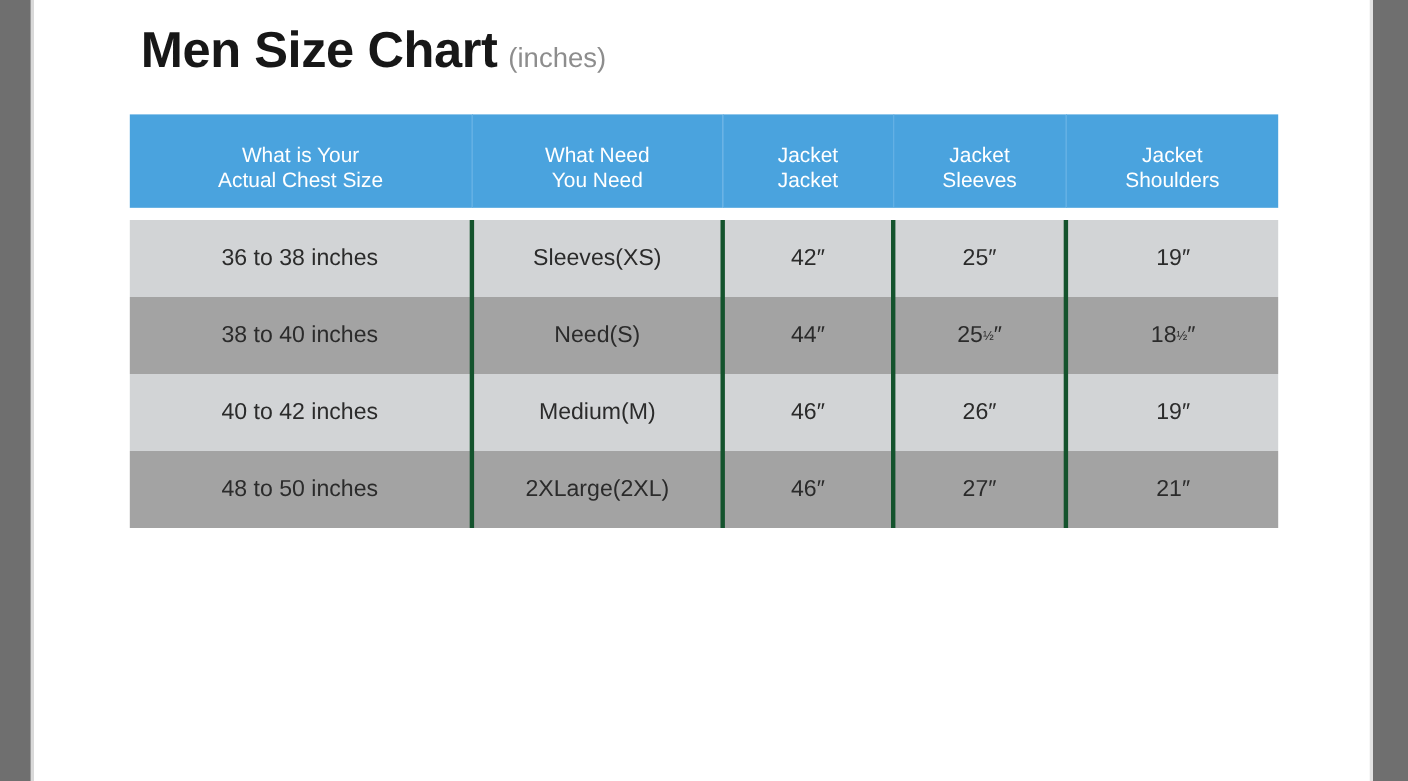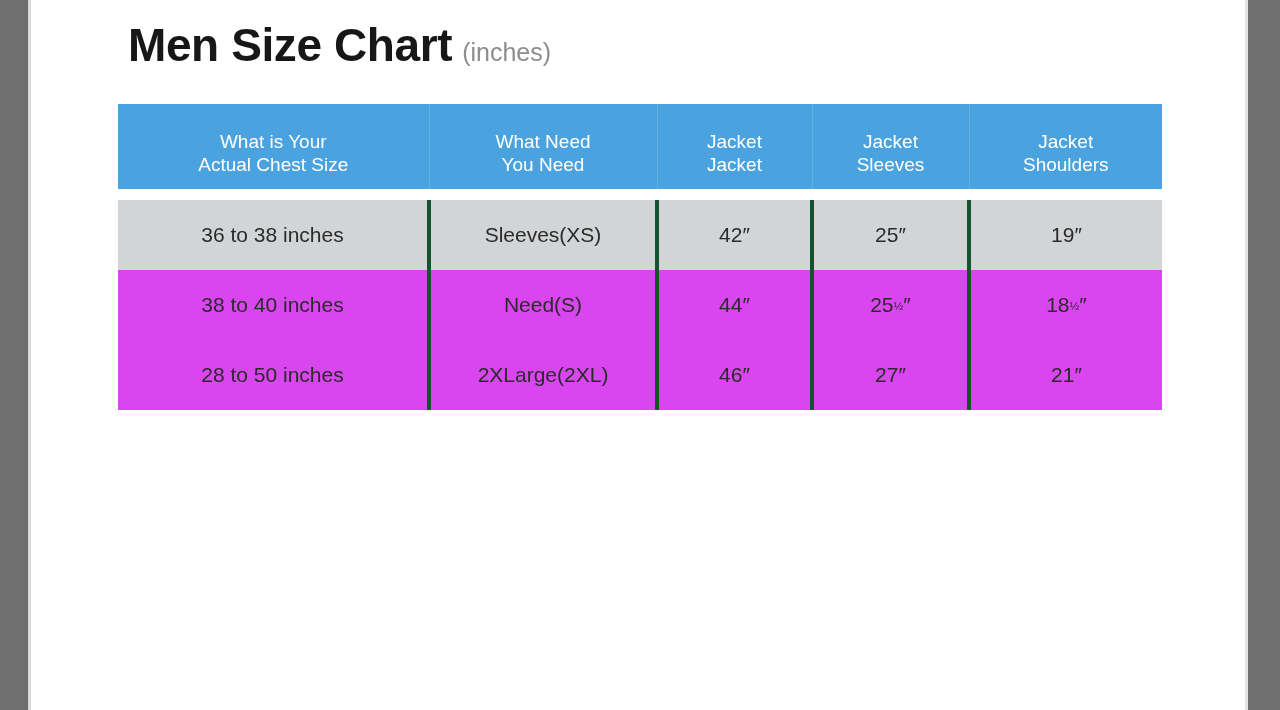--- a/index.html
+++ b/index.html
@@ -111,21 +111,21 @@
     font-size: 21px;
     color: #2b2b2b;
     text-align: center;
     vertical-align: middle;
     padding: 0 4px;
     border-right: 4px solid #14532d;
     white-space: nowrap;
   }
   .chart-table tbody tr.data-row td:last-child { border-right: none; }
   .chart-table tbody tr.data-row.shaded td { background: #d2d4d6; }
-  .chart-table tbody tr.data-row.plain  td { background: #d946ef; }
+  .chart-table tbody tr.data-row.plain  td { background: #a3a3a3; }
 
   
   .col-chest-range { width: 311px; }
   .col-size-need   { width: 228px; }
   .col-jk-chest    { width: 155px; }
   .col-jk-sleeves  { width: 157px; }
   .col-jk-shoulder { width: 193px; }
 
   
   .frac {
@@ -200,25 +200,32 @@
         </tr>
 
         <tr class="data-row plain">
           <td>38 to 40 inches</td>
           <td>Need(S)</td>
           <td>44″</td>
           <td>25<span class="frac">½</span><span class="prime">″</span></td>
           <td>18<span class="frac">½</span><span class="prime">″</span></td>
         </tr>
 
+        <tr class="data-row shaded">
+          <td>40 to 42 inches</td>
+          <td>Medium(M)</td>
+          <td>46″</td>
+          <td>26″</td>
+          <td>19″</td>
+        </tr>
 
 
 
         <tr class="data-row plain">
-          <td>28 to 50 inches</td>
+          <td>48 to 50 inches</td>
           <td>2XLarge(2XL)</td>
           <td>46″</td>
           <td>27″</td>
           <td>21″</td>
         </tr>
 
       </tbody>
     </table>
 
   </div>

